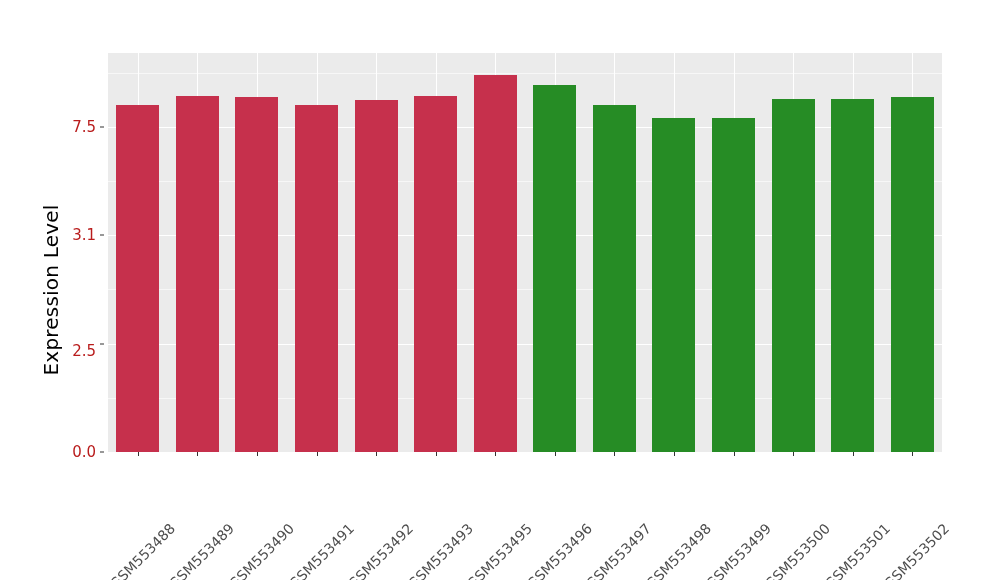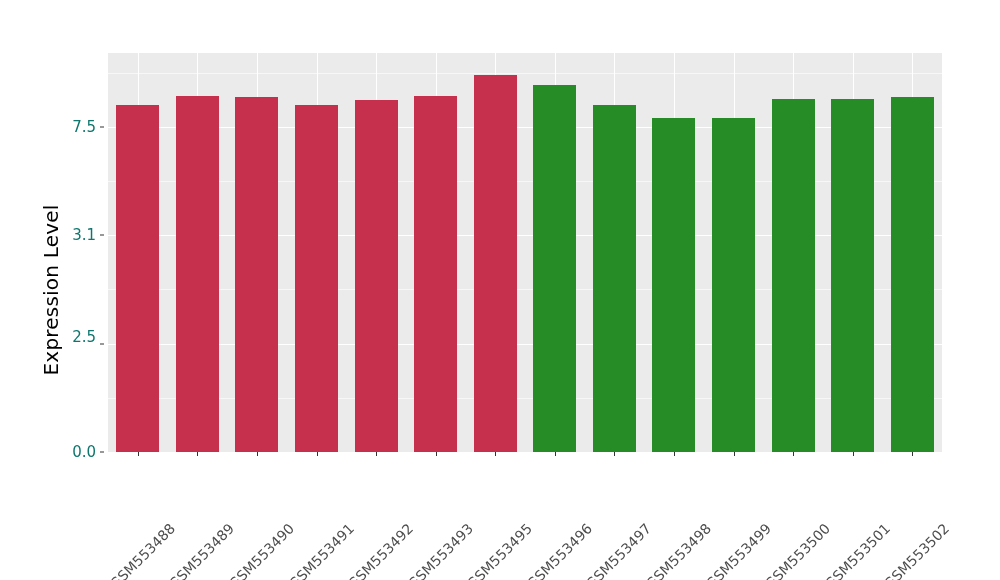--- a/index.html
+++ b/index.html
@@ -40,21 +40,21 @@
     white-space: nowrap;
   }
 
   
   .y-tick-label {
     position: absolute;
     right: 0;
     width: 46px;
     text-align: right;
     font-size: 15px;
-    color: #0f766e;
+    color: #b91c1c;
     transform: translateY(-50%);
     white-space: nowrap;
   }
   .y-tick-mark {
     position: absolute;
     width: 4px;
     height: 1px;
     background: #333333;
     transform: translateY(-50%);
   }
@@ -129,21 +129,21 @@
 </head>
 <body>
 
 <div id="chart-root">
 
   <div class="y-axis-title">Expression Level</div>
 
   <div class="y-axis-area" id="y-axis-area">
       <div class="y-tick-label" style="top: 452px; right: 12px;">0.0</div>
       <div class="y-tick-mark" style="top: 452px; right: 4px;"></div>
-      <div class="y-tick-label" style="top: 337px; right: 12px;">2.5</div>
+      <div class="y-tick-label" style="top: 351px; right: 12px;">2.5</div>
       <div class="y-tick-mark" style="top: 343.576px; right: 4px;"></div>
       <div class="y-tick-label" style="top: 235.152px; right: 12px;">3.1</div>
       <div class="y-tick-mark" style="top: 235.152px; right: 4px;"></div>
       <div class="y-tick-label" style="top: 126.728px; right: 12px;">7.5</div>
       <div class="y-tick-mark" style="top: 126.728px; right: 4px;"></div>
     </div>
 
   <div class="panel" id="panel">
       <div class="grid-minor-h" style="top: 344.788px;"></div>
       <div class="grid-minor-h" style="top: 236.364px;"></div>

